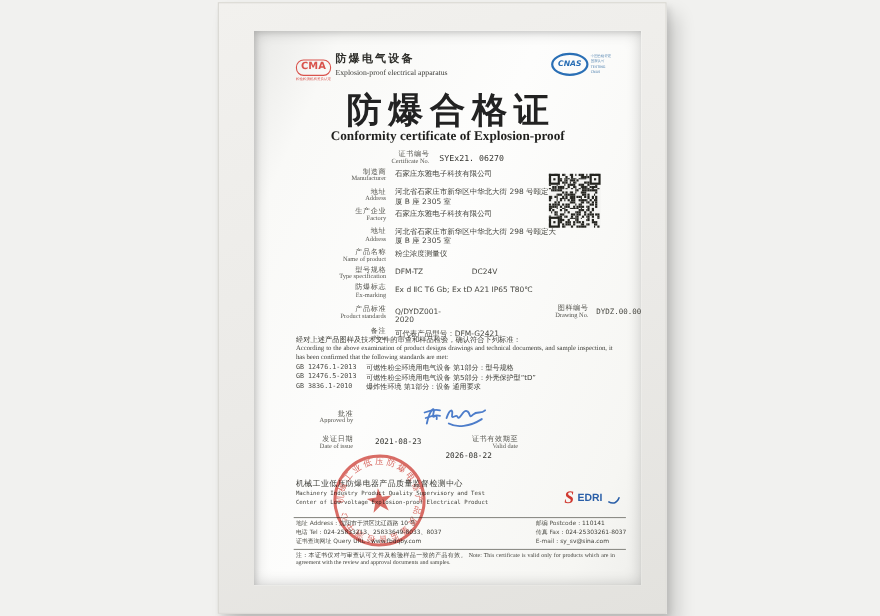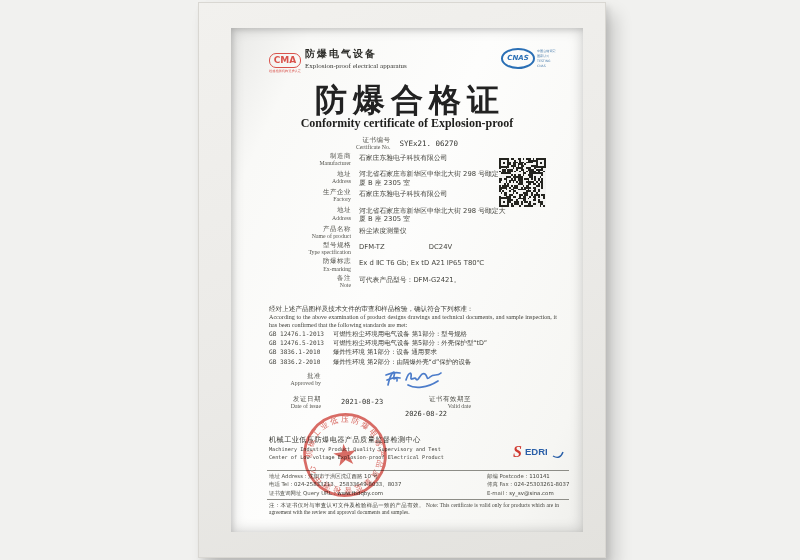--- a/index.html
+++ b/index.html
@@ -188,20 +188,34 @@
         </div>
         <div class="irow">
           <div class="lblcol">
               <span class="lz">防爆标志</span>
               <span class="le">Ex-marking</span>
             </div>
           <div class="ival" style="max-width:230px;">Ex d ⅡC T6 Gb; Ex tD A21 IP65 T80℃</div>
         </div>
         <div class="irow">
           <div class="lblcol">
+              <span class="lz">产品标准</span>
+              <span class="le">Product standards</span>
+            </div>
+          <div class="ival std-row" style="max-width:260px;">
+            <span style="padding-top:3px;">Q/DYDZ001-2020</span>
+            <div class="lblcol drawcol">
+              <span class="lz">图样编号</span>
+              <span class="le">Drawing No.</span>
+            </div>
+            <span class="drawval">DYDZ.00.00</span>
+          </div>
+        </div>
+        <div class="irow">
+          <div class="lblcol">
               <span class="lz">备注</span>
               <span class="le">Note</span>
             </div>
           <div class="ival" style="max-width:230px;">可代表产品型号：DFM-G2421。</div>
         </div>
       </div>
 
       <div class="abs qr">
         <div class="qr-cells">
             <div class="qm on"></div>
@@ -950,24 +964,20 @@
             <span class="sdesc">可燃性粉尘环境用电气设备 第1部分：型号规格</span>
           </div>
         <div class="srow">
             <span class="scode">GB 12476.5-2013</span>
             <span class="sdesc">可燃性粉尘环境用电气设备 第5部分：外壳保护型“tD”</span>
           </div>
         <div class="srow">
             <span class="scode">GB 3836.1-2010</span>
             <span class="sdesc">爆炸性环境 第1部分：设备 通用要求</span>
           </div>
-        <div class="srow">
-            <span class="scode">GB 3836.2-2010</span>
-            <span class="sdesc">爆炸性环境 第2部分：由隔爆外壳“d”保护的设备</span>
-          </div>
       </div>
 
       <div class="abs p-approve">
         <div class="lblcol">
           <span class="lz">批准</span>
           <span class="le">Approved by</span>
         </div>
         <svg class="sig" width="66" height="28" viewBox="0 0 66 28">
           <g fill="none" stroke="#3e72c6" stroke-width="1.7" stroke-linecap="round" opacity="0.92">
             <path d="M7 21 C10 7 15 5 13 12 C11 19 17 10 16 17"></path>

